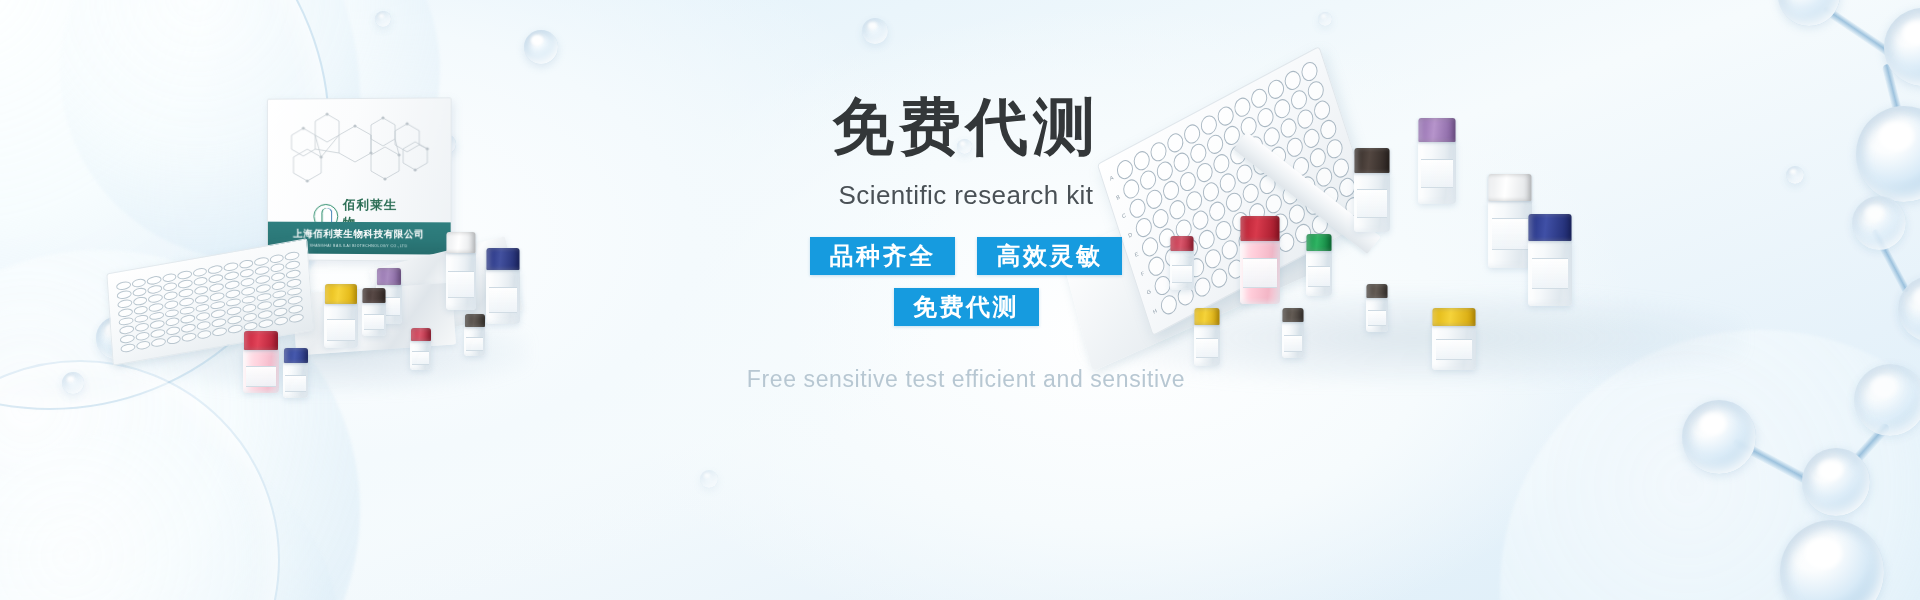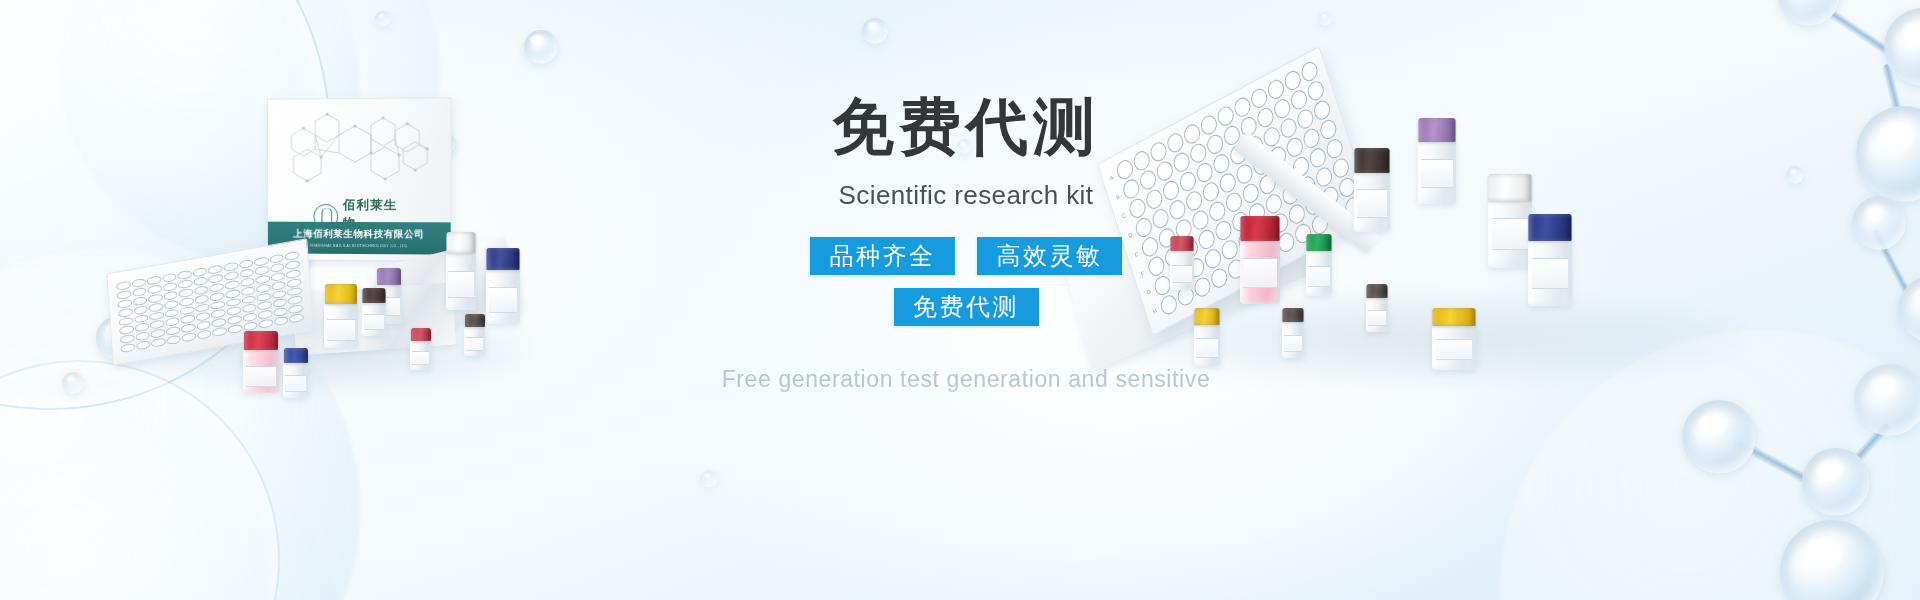--- a/index.html
+++ b/index.html
@@ -248,21 +248,21 @@
     font-size:26px; color:#4a5156; letter-spacing:.4px; font-weight:400;
   }
   .badges {
     margin-top:26px;
     display:flex; flex-wrap:wrap; justify-content:center;
     gap:13px 22px; width:312px; margin-left:auto; margin-right:auto;
   }
   .badge {
     width:145px; height:38px;
     background:#169bdf;
-    color:#ffffff; font-size:24px; font-weight:400;
+    color:#ffffff; font-size:24px; font-weight:700;
     letter-spacing:2.5px;
     display:flex; align-items:center; justify-content:center;
     box-shadow:0 1px 3px rgba(20,120,180,.22);
   }
   .tagline {
     margin-top:38px; text-align:center;
     color:#b7c7d2; font-weight:400;
   }
   .tagline div { font-size:23px; letter-spacing:.6px; line-height:1.36; }
 </style>
@@ -692,17 +692,17 @@
     <div class="title-cn">免费代测</div>
     <div class="title-en">Scientific research kit</div>
 
     <div class="badges">
       <div class="badge">品种齐全</div>
       <div class="badge">高效灵敏</div>
       <div class="badge">免费代测</div>
     </div>
 
     <div class="tagline">
-      <div>Free generation test generation and sensitive</div>
+      <div>Free sensitive test efficient and sensitive</div>
     </div>
   </div>
 
 </div>
 
 </body></html>

